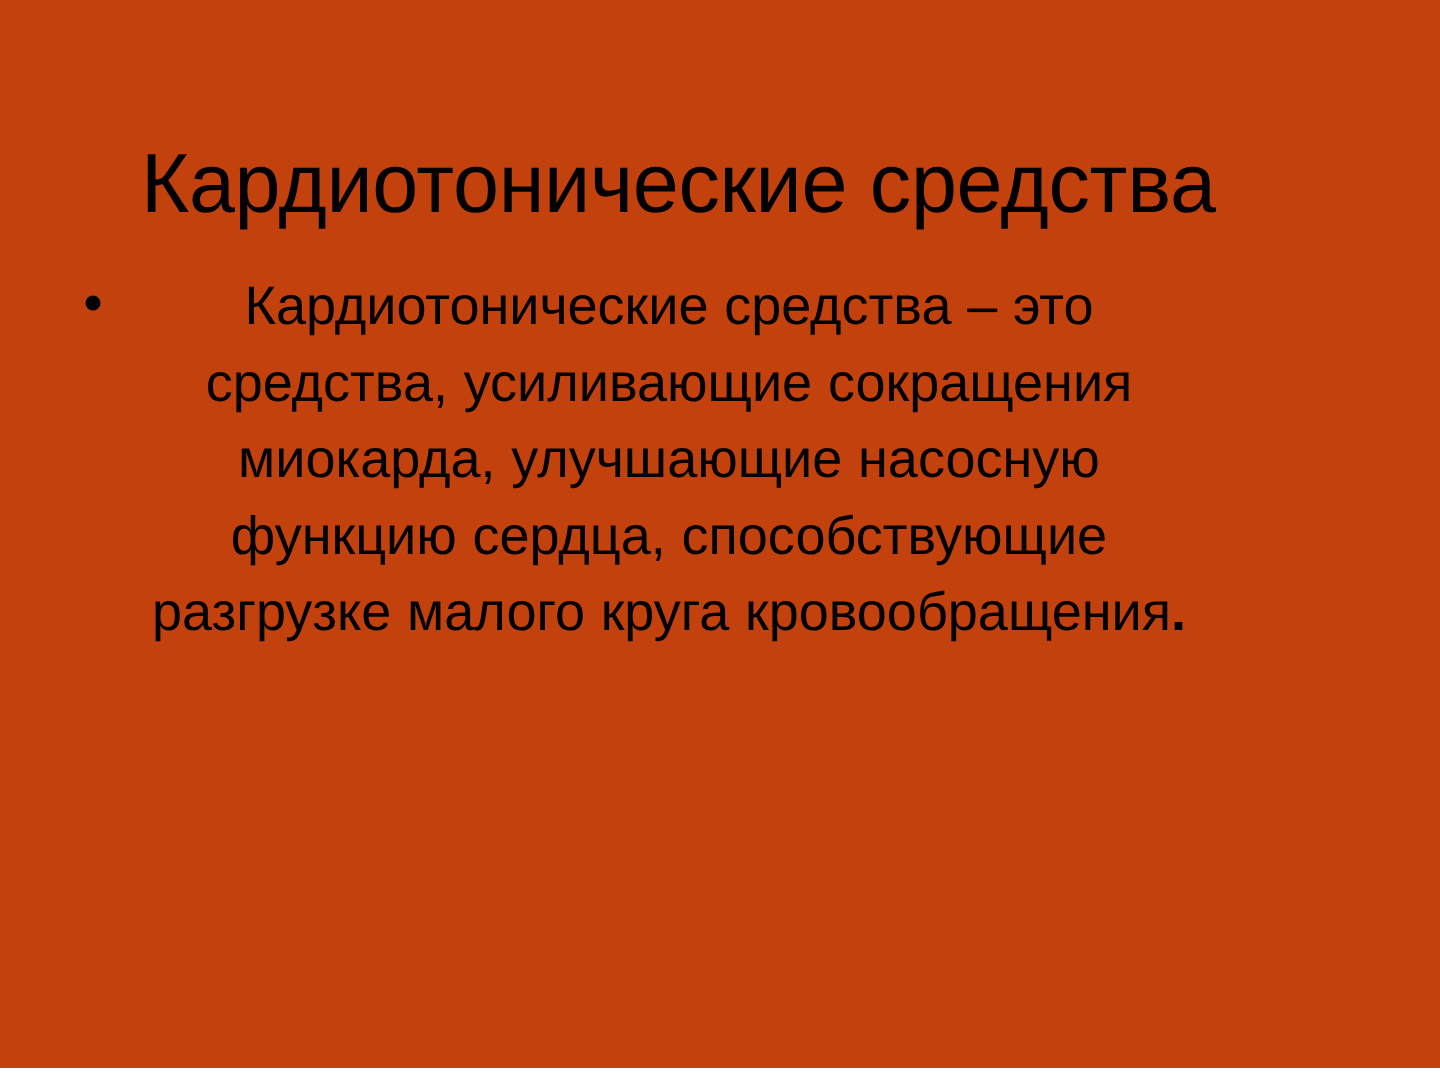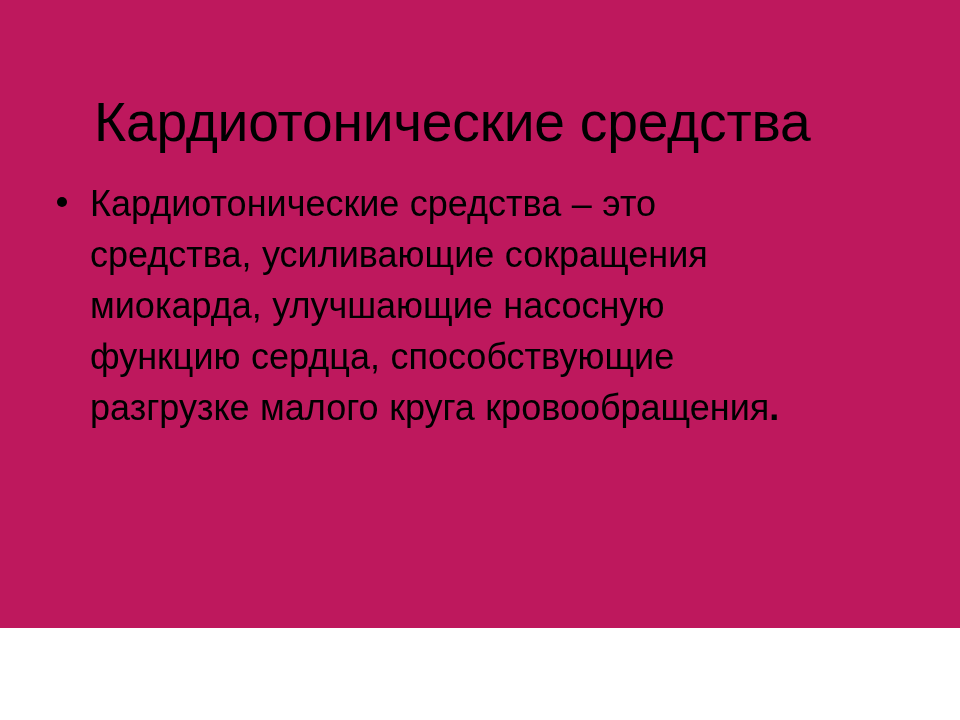--- a/index.html
+++ b/index.html
@@ -13,22 +13,22 @@
     background: #ffffff;
     font-family: "Liberation Sans", "DejaVu Sans", sans-serif;
     color: #000000;
     overflow: hidden;
     -webkit-font-smoothing: antialiased;
   }
 
   .slide {
     position: relative;
     width: 960px;
-    height: 628px;
-    background: #be185d;
+    height: 712px;
+    background: #c2410c;
     box-sizing: border-box;
   }
 
   
   .slide-title {
     position: absolute;
     left: 94px;
     top: 52px;
     width: 790px;
     font-size: 56px;
@@ -49,21 +49,21 @@
     width: 790px;
   }
 
   .bullet-item {
     position: relative;
     padding-left: 42px;
     font-size: 36px;
     line-height: 51px;
     font-weight: 400;
     color: #000000;
-    text-align: left;
+    text-align: center;
   }
 
   .bullet-marker {
     position: absolute;
     left: 9px;
     top: 19px;
     width: 10px;
     height: 10px;
     border-radius: 50%;
     background: #000000;

